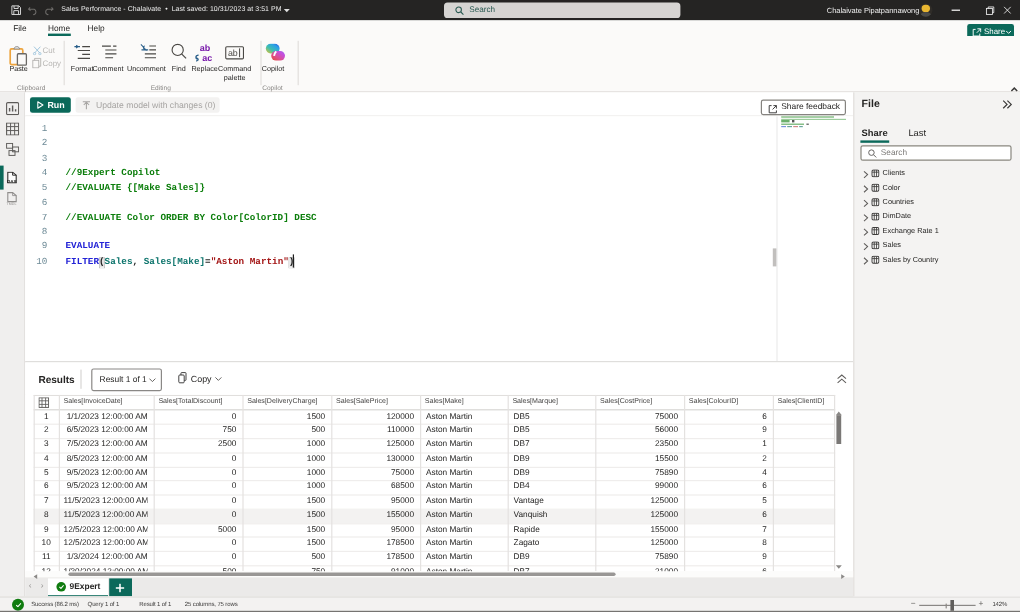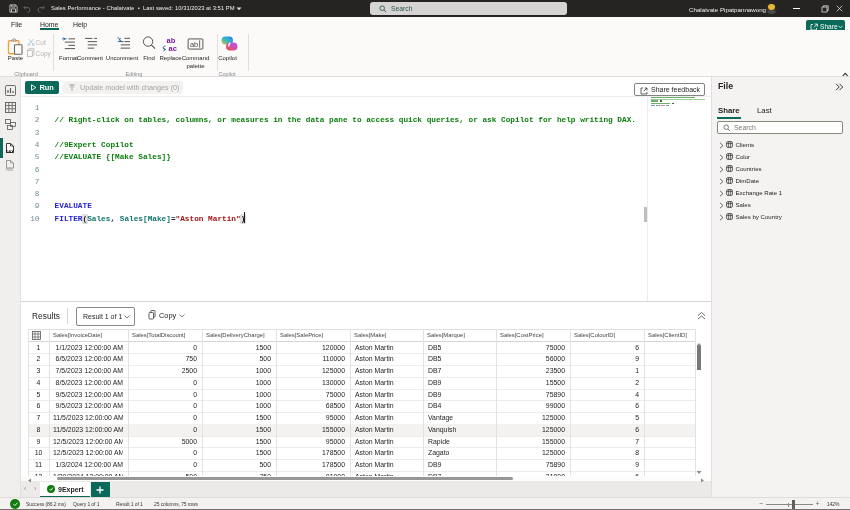--- a/index.html
+++ b/index.html
@@ -250,23 +250,23 @@
   <div class="lnum" style="top:5.2px;">1</div>
   <div class="lnum" style="top:17.4px;">2</div>
   <div class="lnum" style="top:29.7px;">3</div>
   <div class="lnum" style="top:42px;">4</div>
   <div class="lnum" style="top:54.3px;">5</div>
   <div class="lnum" style="top:66.5px;">6</div>
   <div class="lnum" style="top:78.8px;">7</div>
   <div class="lnum" style="top:91.1px;">8</div>
   <div class="lnum" style="top:103.4px;">9</div>
   <div class="lnum" style="top:115.6px;">10</div>
-  <div class="cl cgreen" style="left:33.6px;top:17.4px;">// Right-click on tables, columns, or measures in the data pane to access quick queries, or ask Copilot for help writing DAX.</div>
   <div class="cl cgreen" style="left:33.6px;top:42px;">//9Expert Copilot</div>
   <div class="cl cgreen" style="left:33.6px;top:54.3px;">//EVALUATE {[Make Sales]}</div>
+  <div class="cl cgreen" style="left:33.6px;top:78.8px;">//EVALUATE Color ORDER BY Color[ColorID] DESC</div>
   <div class="cl cblue" style="left:33.6px;top:103.4px;">EVALUATE</div>
   <div class="cl" style="left:33.6px;top:115.6px;"><span class="cblue">FILTER</span><span class="cblk" style="background:#e4e4e4;box-shadow:0 0 0 0.5px #b8b8b8;">(</span><span class="cteal">Sales</span><span class="cblk">, </span><span class="cteal">Sales[Make]</span><span class="cblk">=</span><span class="cred">"Aston Martin"</span><span class="cblk" style="background:#e4e4e4;box-shadow:0 0 0 0.5px #b8b8b8;">)</span></div>
   <div class="abs" style="left:223px;top:114.5px;width:1.2px;height:11.5px;background:#1e1e1e;"></div>
 </div>
 
 <div id="minimap" class="abs">
     <div style="position:absolute;left:-4px;top:110px;width:3px;height:15px;background:#c1bfbd;"></div>
   <div class="mmr" style="left:3px;top:0px;width:44px;background:#6cb06c;"></div>
   <div class="mmr" style="left:3px;top:1.6px;width:54px;background:#9ccc9c;"></div>
   <div class="mmr" style="left:3px;top:3.4px;width:7px;background:#6cb06c;"></div>
@@ -274,21 +274,21 @@
   <div class="mmr" style="left:3px;top:5.6px;width:19px;background:#6cb06c;"></div>
   <div class="mmr" style="left:23.5px;top:5.6px;width:2.5px;background:#555;"></div>
   <div class="mmr" style="left:3px;top:7.9px;width:4px;background:#7a93dd;"></div>
   <div class="mmr" style="left:8px;top:7.9px;width:4px;background:#6aa49e;"></div>
   <div class="mmr" style="left:13px;top:7.9px;width:4px;background:#d28a8a;"></div>
   <div class="mmr" style="left:17.5px;top:7.9px;width:3px;background:#6aa49e;"></div>
 </div>
 
 <div id="splitline" class="abs"></div>
 <div id="resheader" class="abs">
-  <div class="abs" style="left:11px;top:9px;font-size:8.4px;font-weight:normal;color:#252423;">Results</div>
+  <div class="abs" style="left:11px;top:9px;font-size:8.4px;font-weight:bold;color:#252423;">Results</div>
   <div class="abs" style="left:46px;top:6px;width:1px;height:16px;background:#d8d6d4;"></div>
   <div class="abs" style="left:55px;top:4.5px;width:59px;height:19px;border:1px solid #8a8886;border-radius:2px;box-sizing:border-box;">
     <span style="position:absolute;left:6px;top:5px;font-size:7px;color:#252423;">Result 1 of 1</span>
     <svg style="position:absolute;right:4px;top:7.5px" width="6" height="4" viewBox="0 0 6 4">
         <path d="M0.5 0.5 L3 3 L5.5 0.5" fill="none" stroke="#605e5c" stroke-width="0.8"></path>
       </svg>
   </div>
   <svg class="abs" style="left:127px;top:7.5px" width="8" height="10" viewBox="0 0 8 10">
       <rect x="1" y="2.5" width="4.5" height="6.5" rx="0.8" fill="none" stroke="#3b3a39" stroke-width="0.8"></rect>
       <path d="M2.8 2.5 V1 a0.5 0.5 0 0 1 0.5-0.5 H6.5 A0.5 0.5 0 0 1 7 1 V6.5 a0.5 0.5 0 0 1 -0.5 0.5 H5.6" fill="none" stroke="#3b3a39" stroke-width="0.8"></path>

